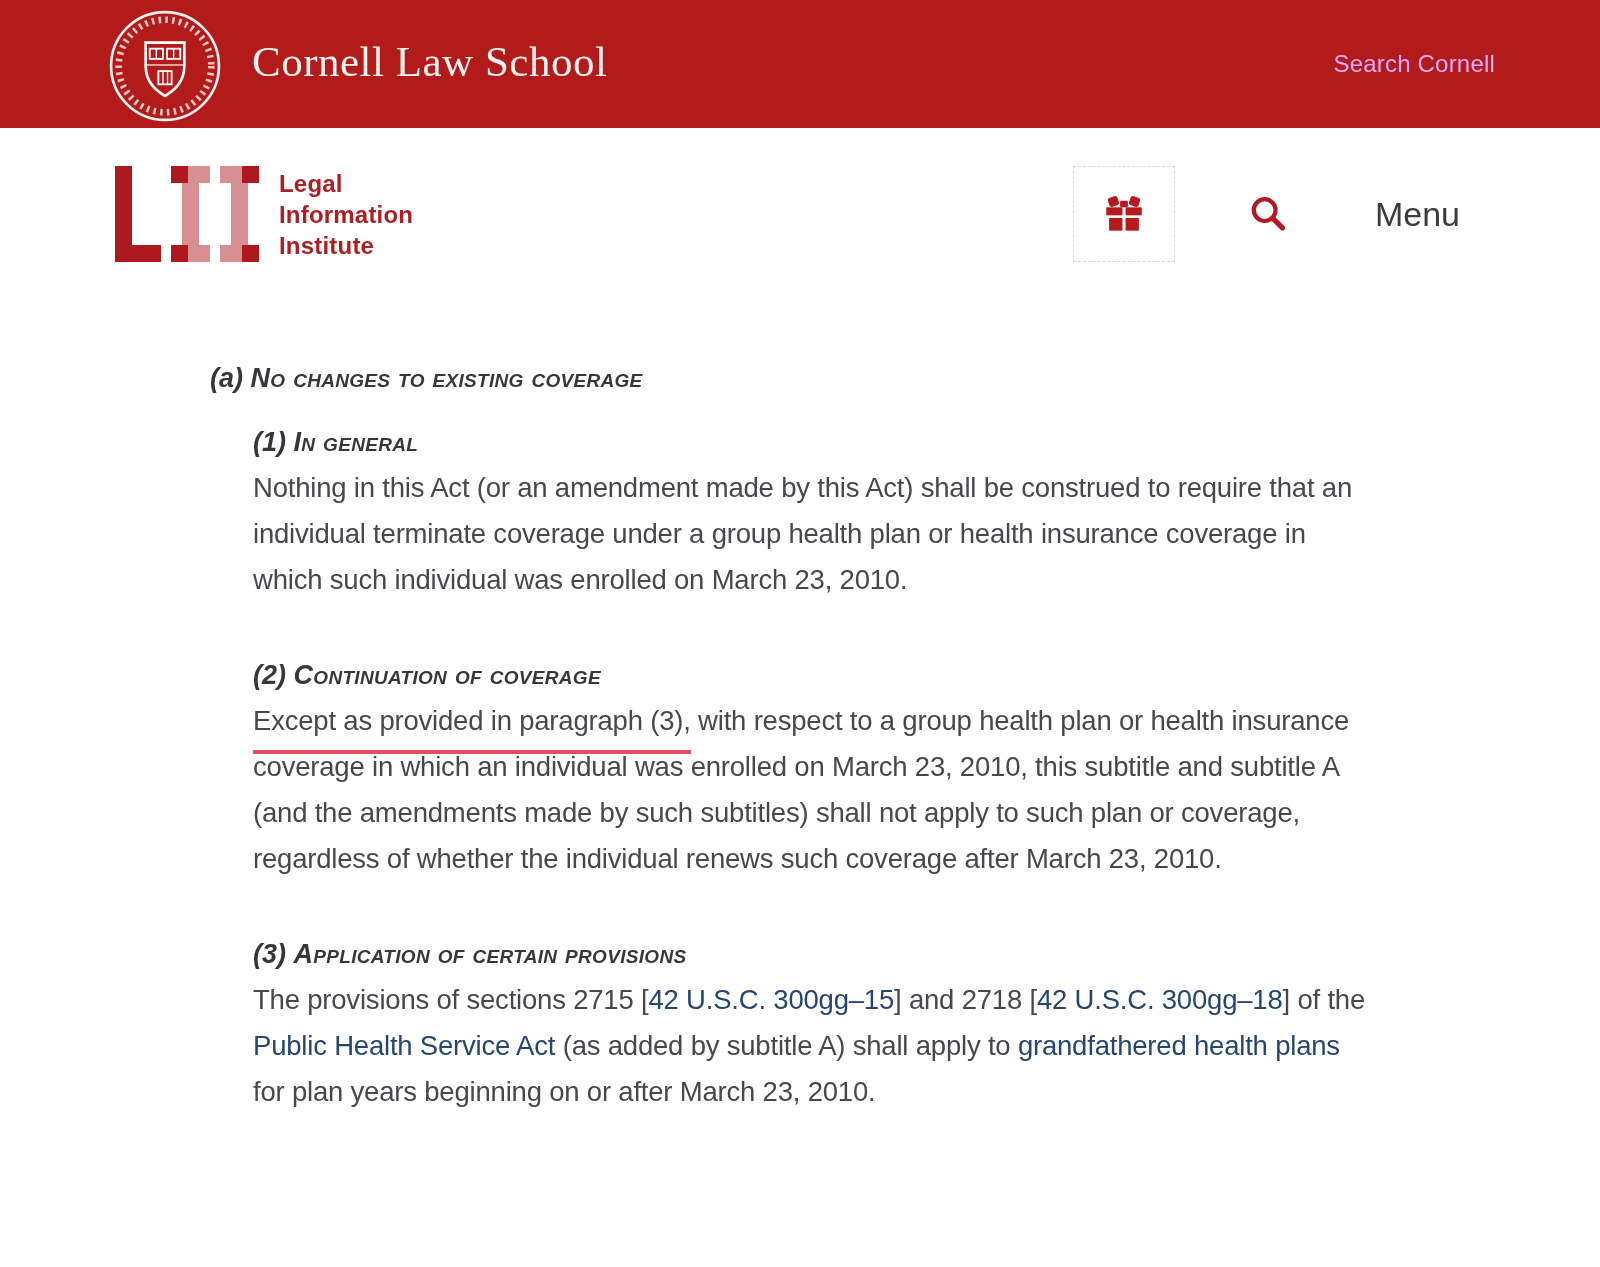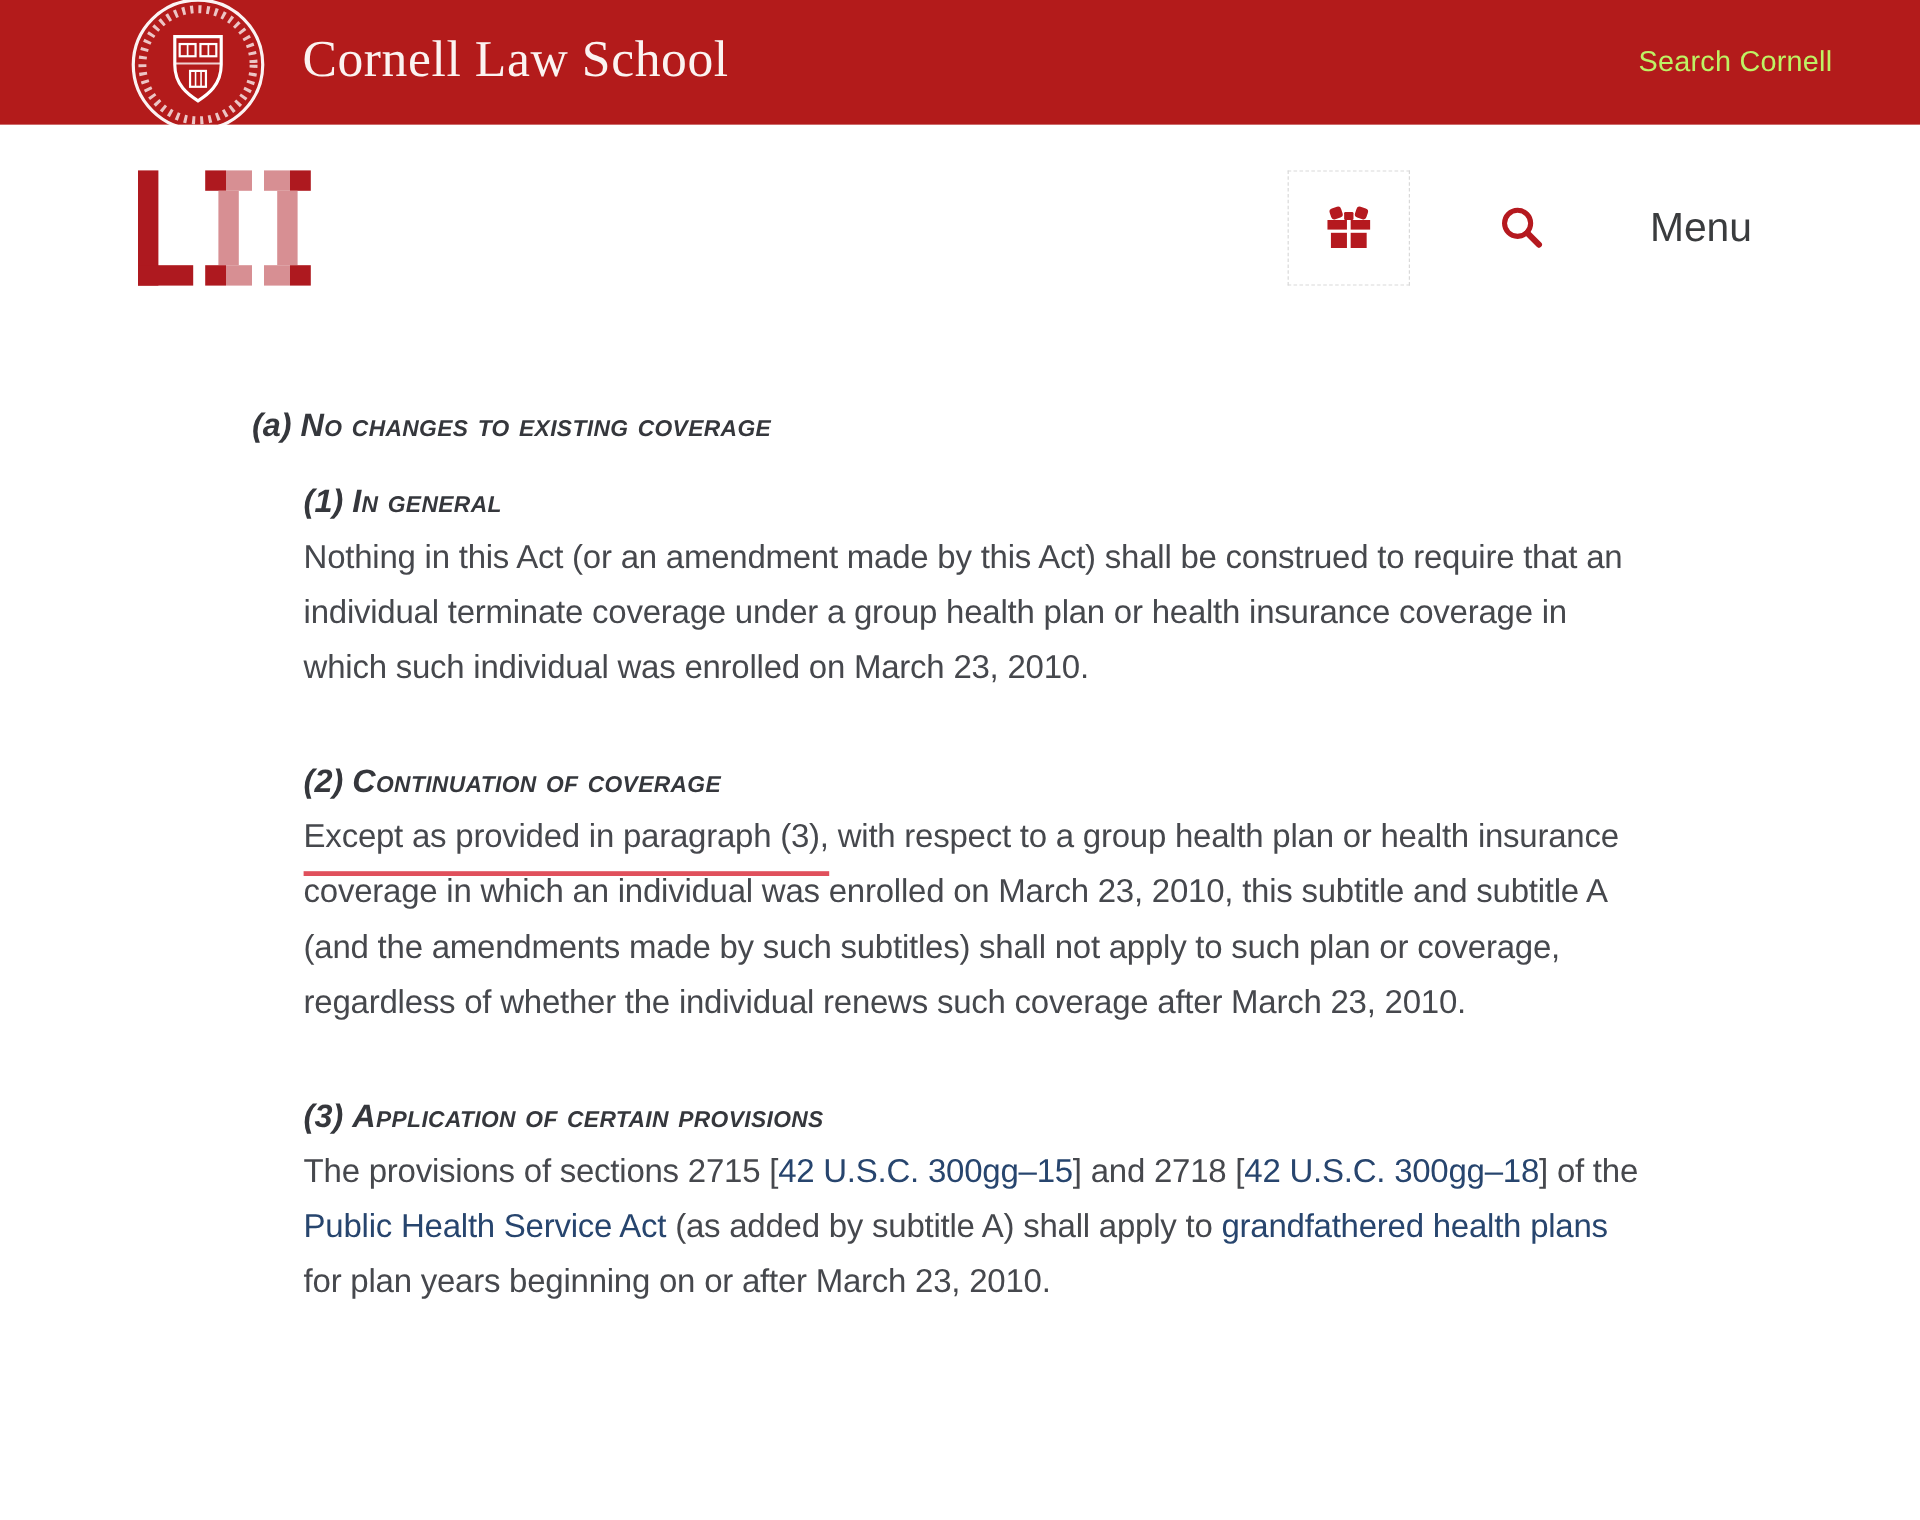--- a/index.html
+++ b/index.html
@@ -14,34 +14,34 @@
   *{margin:0;padding:0;box-sizing:border-box;}
   html,body{background:#ffffff;}
   body{
     width:1600px;height:1267px;
     font-family:"Liberation Sans", sans-serif;
     overflow:hidden;
   }
 
   
   .banner{
-    height:104px;
+    height:128px;
     background:var(--cornell-red);
     display:flex;align-items:center;
-    padding-left:108px;padding-right:73px;
+    padding-left:108px;padding-right:105px;
   }
   .seal{width:114px;height:114px;flex:0 0 auto;margin-top:4px;}
   .banner-title{
     font-family:"Liberation Serif", serif;
     color:#fbf3f1;font-size:43px;letter-spacing:.5px;
     margin-left:30px;margin-top:-6px;
   }
   .banner-spacer{flex:1;}
   .banner-search{
-    color:#bef264;font-size:24px;letter-spacing:.2px;
+    color:#f0abfc;font-size:24px;letter-spacing:.2px;
     cursor:pointer;
   }
 
   
   .site-header{
     height:172px;background:#fff;
     display:flex;align-items:center;
     padding-left:115px;padding-right:140px;
   }
   .lii-logo{display:flex;align-items:center;cursor:pointer;}
@@ -142,20 +142,25 @@
       <div class="i-letter i-left">
         <div class="bar top"></div>
           <div class="stem"></div>
           <div class="bar bottom"></div>
       </div>
       <div class="i-letter i-right">
         <div class="bar top"></div>
           <div class="stem"></div>
           <div class="bar bottom"></div>
       </div>
+    </div>
+    <div class="lii-wordmark">
+      <div>Legal</div>
+      <div>Information</div>
+      <div>Institute</div>
     </div>
   </div>
 
   <div class="header-spacer"></div>
 
   <div class="header-actions">
     <button class="icon-btn gift-btn">
       <svg width="40" height="40" viewBox="0 0 36 36" aria-hidden="true">
         <g fill="#b5191f">
           <rect x="4" y="2.5" width="9" height="8.5" rx="2.5" transform="rotate(-18 8.5 6.75)"></rect>

